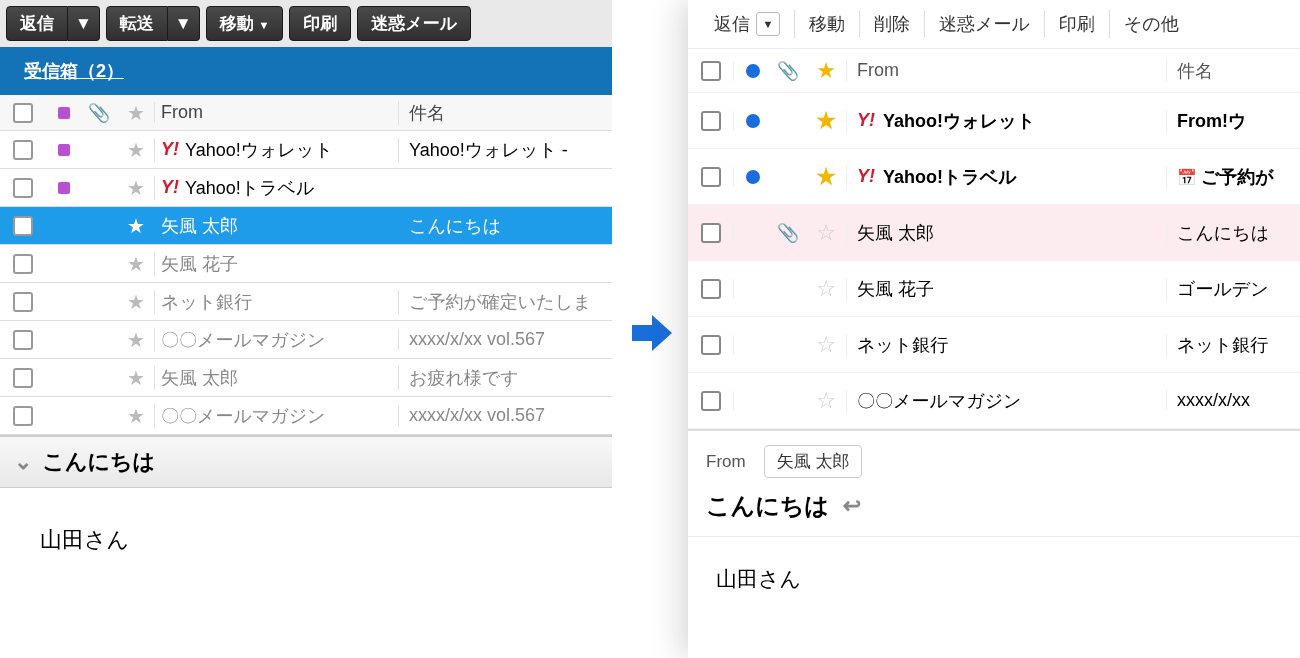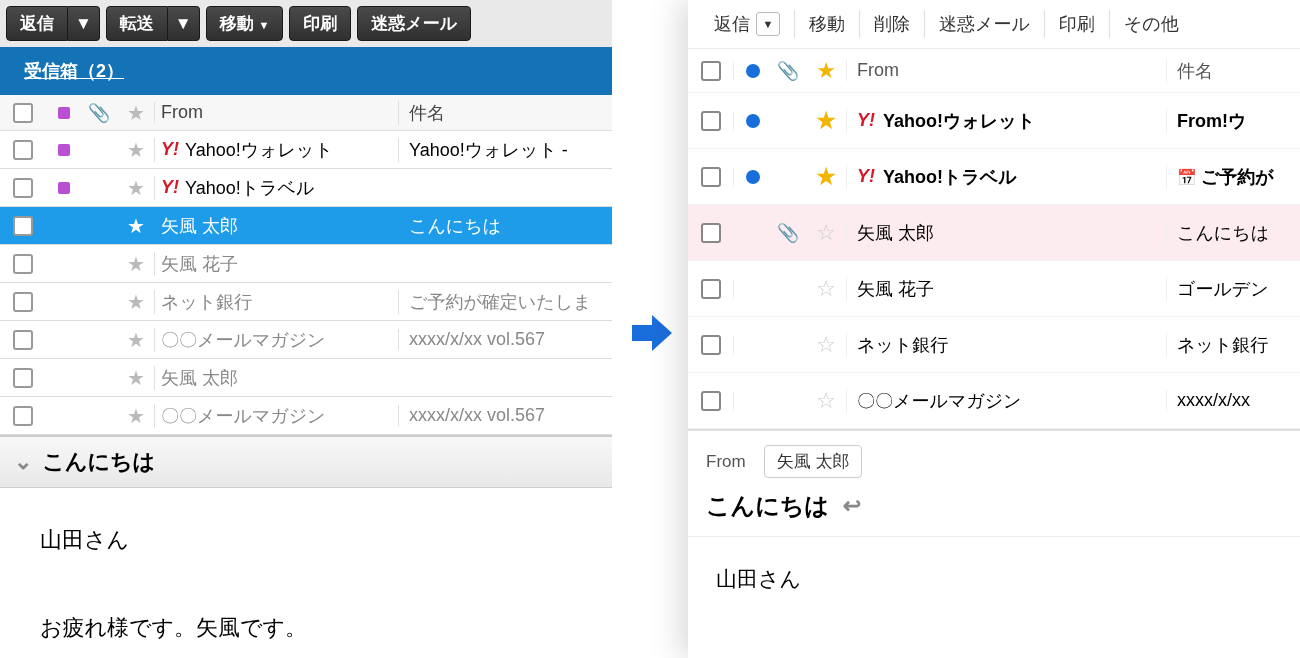--- a/index.html
+++ b/index.html
@@ -199,20 +199,21 @@
           <div class="chkbox"></div>
         </div>
         <div class="col-dot"></div>
         <div class="col-clip"></div>
         <div class="col-star">
           <span class="star-sh" style="">★</span>
         </div>
         <div class="col-from">
           <span>矢風 太郎</span>
         </div>
+        <div class="col-subj">お疲れ様です</div>
       </div>
       <div class="left-row row-read">
         <div class="col-chk">
           <div class="chkbox"></div>
         </div>
         <div class="col-dot"></div>
         <div class="col-clip"></div>
         <div class="col-star">
           <span class="star-sh" style="">★</span>
         </div>
@@ -223,21 +224,20 @@
       </div>
     </div>
   <div class="left-preview">
     <div class="left-preview-head">
       <span style="color:#888;">⌄</span>
       <span>こんにちは</span>
     </div>
     <div class="left-preview-body">
       <p>山田さん</p>
       <br>
-      <p>お疲れ様です。矢風です。</p>
     </div>
   </div>
 </div>
 
 <div class="arrow">
   <svg viewBox="0 0 40 40">
       <path d="M0 12 L20 12 L20 2 L40 20 L20 38 L20 28 L0 28 Z" fill="#1a6edb"></path>
     </svg>
 </div>
 

